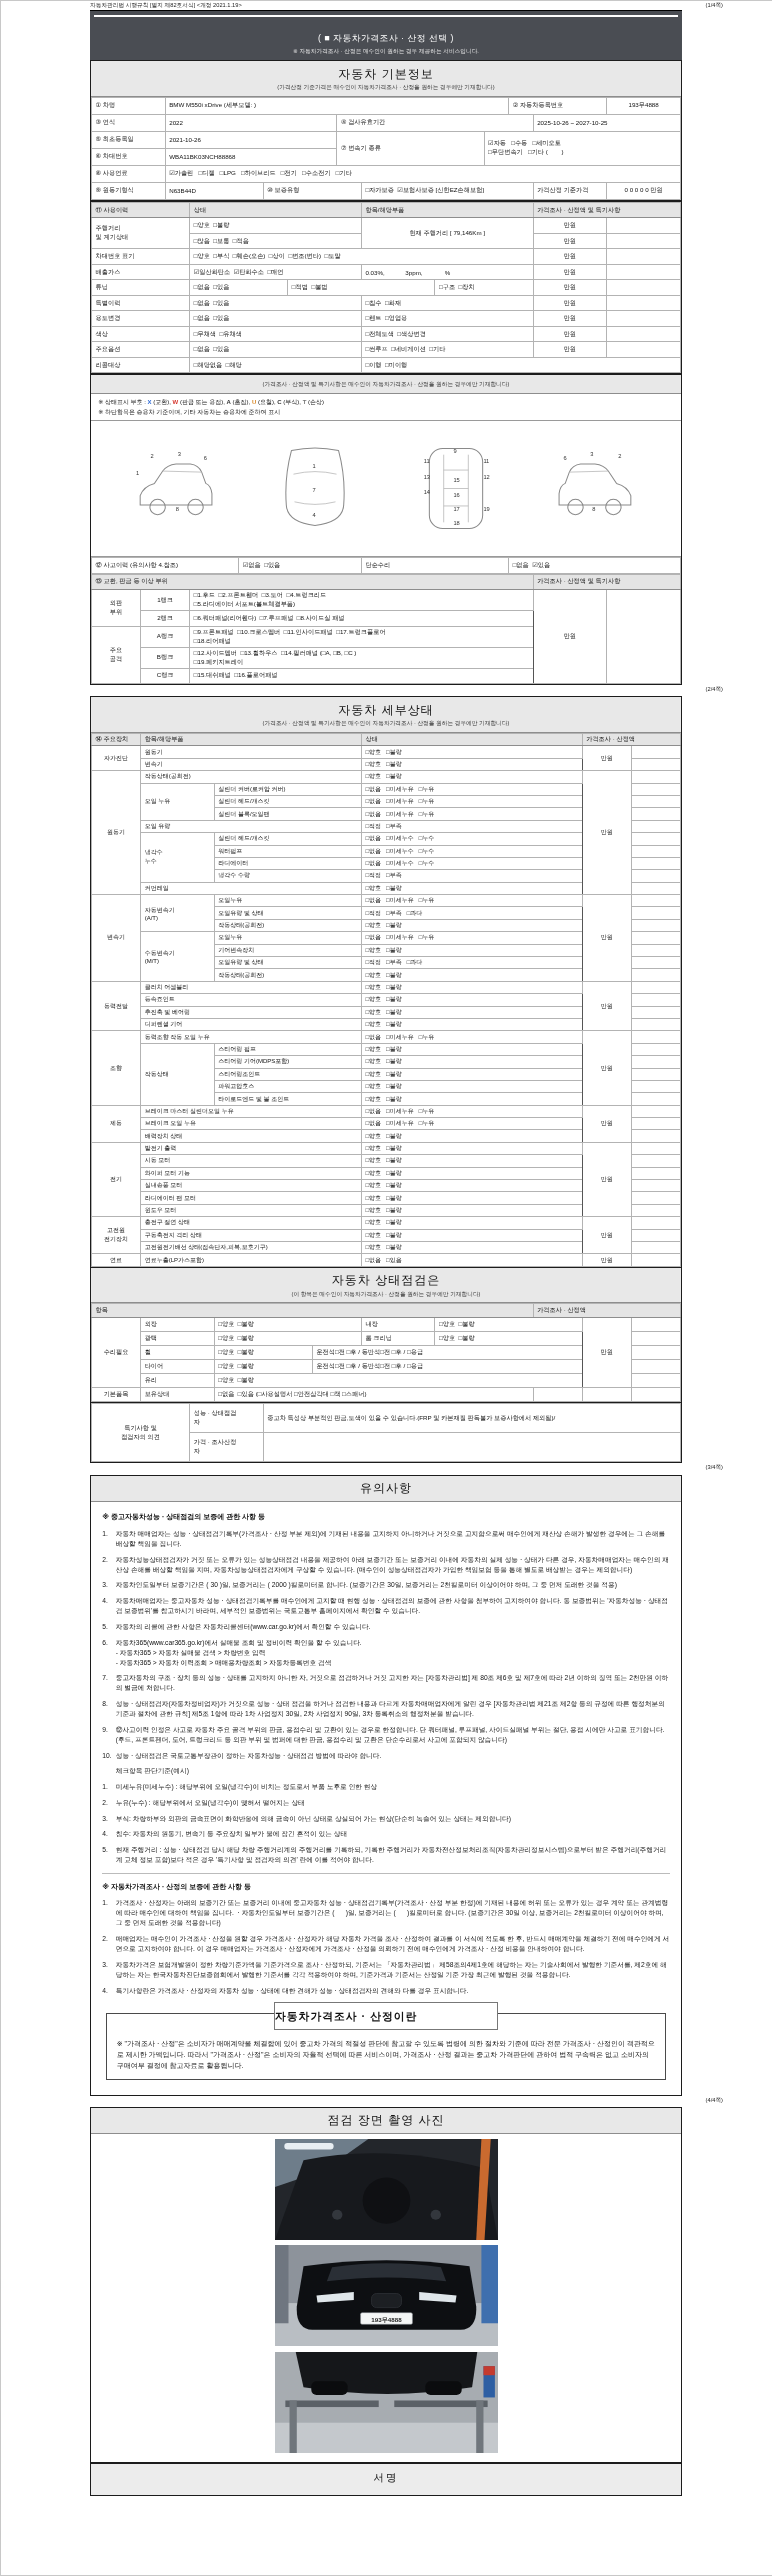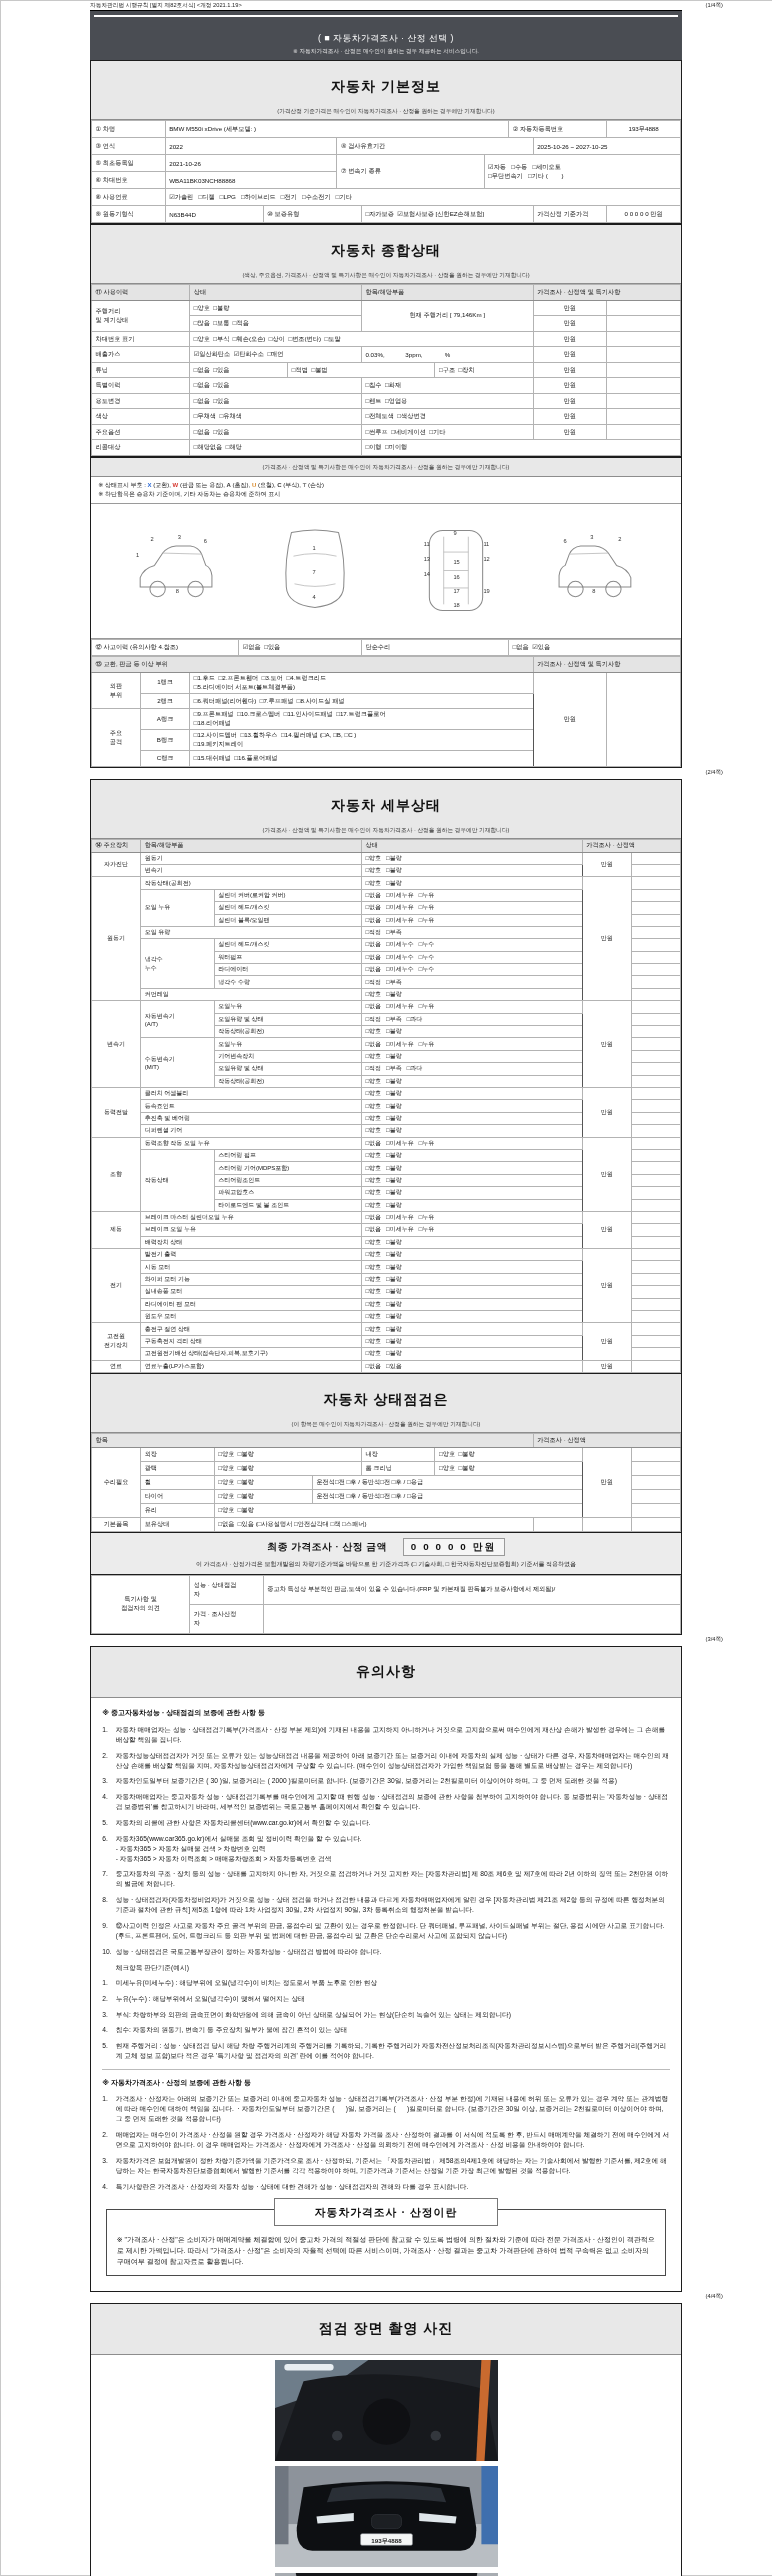--- a/index.html
+++ b/index.html
@@ -13,21 +13,21 @@
   
   .hdr{background:#4a4d53;color:#fff;border-top:1px solid #000;padding:3.1px 0 4.1px}
   .hdr .wline{height:1.5px;background:#fff;margin:1px 4.1px 10.3px}
   .hdr h1{margin:0;text-align:center;font-size:16px;letter-spacing:1.5px;font-weight:bold}
   .hdr .sub{text-align:center;font-size:8.8px;margin-top:16px;letter-spacing:0.5px}
   .hdr .nt{text-align:center;font-size:5.7px;margin-top:3.1px;color:#e8e8e8}
   .hdr .docno{font-size:7.2px;font-weight:bold;padding:8.2px 0 1px 6.2px}
 
   .sec{border:1px solid #1c1c1c;background:#fff}
   .band{background:#e8e8e8;text-align:center;padding:4.6px 0 3.6px;border-bottom:0.5px solid #8d8d8d}
-  .band h2{margin:12px;font-size:14px;font-weight:bold;letter-spacing:1px}
+  .band h2{margin:0;font-size:12px;font-weight:normal;letter-spacing:1px}
   .band p{margin:1.5px 0 0;font-size:5.7px;color:#333}
 
   table{width:100%;border-collapse:collapse;table-layout:fixed}
   td,th{border:0.5px solid #b3b3b3;font-size:6.2px;padding:1px 3.6px;white-space:pre-wrap;
         overflow:hidden;vertical-align:middle;text-align:left;font-weight:normal}
   th{background:#e4e4e4;border-bottom:0.5px solid #8d8d8d}
   td.grp{text-align:center}
   td.mid{text-align:left}
   td.price{text-align:center;border-left:1px solid #555}
   td.ctr{text-align:center}
@@ -54,21 +54,21 @@
   .final .nt{font-size:6px;margin-top:3.6px;color:#222}
 
   .notice .content{padding:7.2px 11.3px 8.2px;font-size:6.7px;line-height:1.5}
   .nhead{font-weight:bold;font-size:7px;margin:3.1px 0 6.2px}
   .ni{display:flex;margin:5.7px 0}
   .ni .no{width:13.4px;flex:none}
   .ni .tx{flex:1;white-space:pre-wrap}
   .ndiv{border-top:0.5px solid #bbb;margin:8.2px 0 7.2px}
 
   .defbox{border:0.8px solid #4a4a4a;margin:17.5px 4.1px 6.2px;padding:0 9.3px 8.2px;position:relative}
-  .defbox .dtitle{border:0.5px solid #777;background:#fff;width:222px;margin:-12.4px auto 7.2px;text-align:center;
+  .defbox .dtitle{border:0.5px solid #777;background:#fff;width:222px;margin:-12.4px auto 7.2px;text-align:left;
                   font-size:10.8px;font-weight:bold;padding:5.2px 0;letter-spacing:1px}
   .defbox .dtext{font-size:7px;line-height:1.6;white-space:pre-wrap}
 
   .photosec .ph{width:223px;height:101px;margin:5.2px auto;position:relative;background:#888}
   .photosec{padding-bottom:4.1px}
   .plate-text{position:absolute;left:86px;top:71px;width:52px;text-align:center;font-size:6.2px;font-weight:bold;color:#222}
 
   .signband{border:1px solid #1c1c1c;background:#ececec;padding:7.2px 24px 10.3px}
   .signband .st{text-align:center;font-size:10.3px;letter-spacing:2.1px}
 </style>
@@ -129,24 +129,20 @@
             <td colspan="4" class="lbl">⑩ 보증유형</td>
             <td colspan="7" class="chk">□자가보증  ☑보험사보증 [신한EZ손해보험]</td>
             <td colspan="3" class="lbl">가격산정 기준가격</td>
             <td colspan="3" class="ctr">0 0 0 0 0 만원</td>
           </tr>
         </tbody>
       </table>
   </div>
 
   <div class="sec">
-    <div class="band">
-      <h2>자동차 종합상태</h2>
-      <p>(색상, 주요옵션, 가격조사 · 산정액 및 특기사항은 매수인이 자동차가격조사 · 산정을 원하는 경우에만 기재합니다)</p>
-    </div>
     <table id="t-overall">
         <tbody>
           <tr>
             <th colspan="4">⑪ 사용이력</th>
             <th colspan="7">상태</th>
             <th colspan="7">항목/해당부품</th>
             <th colspan="6">가격조사 · 산정액 및 특기사항</th>
           </tr>
           <tr>
             <td colspan="4" rowspan="2">주행거리
@@ -638,25 +634,20 @@
             <td colspan="3">보유상태</td>
             <td colspan="13" class="chk">□없음  □있음 (□사용설명서 □안전삼각대 □잭 □스패너)</td>
             <td colspan="2" class="price"></td>
             <td colspan="2"></td>
             <td colspan="2"></td>
           </tr>
         </tbody>
       </table>
   </div>
 
-  <div class="final">
-    <span class="row1">최종 가격조사 · 산정 금액</span>
-    <span class="amount">0 0 0 0 0 만원</span>
-    <div class="nt">이 가격조사 · 산정가격은 보험개발원의 차량기준가액을 바탕으로 한 기준가격과 (□ 기술사회, □ 한국자동차진단보증협회) 기준서를 적용하였음</div>
-  </div>
 
   <div class="sec" style="border-top:0">
     <table id="t-remarks">
         <tbody>
           <tr>
             <td colspan="4" rowspan="2" class="grp">특기사항 및
 점검자의 의견</td>
             <td colspan="3" class="mid">성능 · 상태점검
 자</td>
             <td colspan="17">중고차 특성상 부분적인 판금,도색이 있을 수 있습니다.(FRP 및 카본재질 판독불가 보증사항에서 제외됨)/</td>

